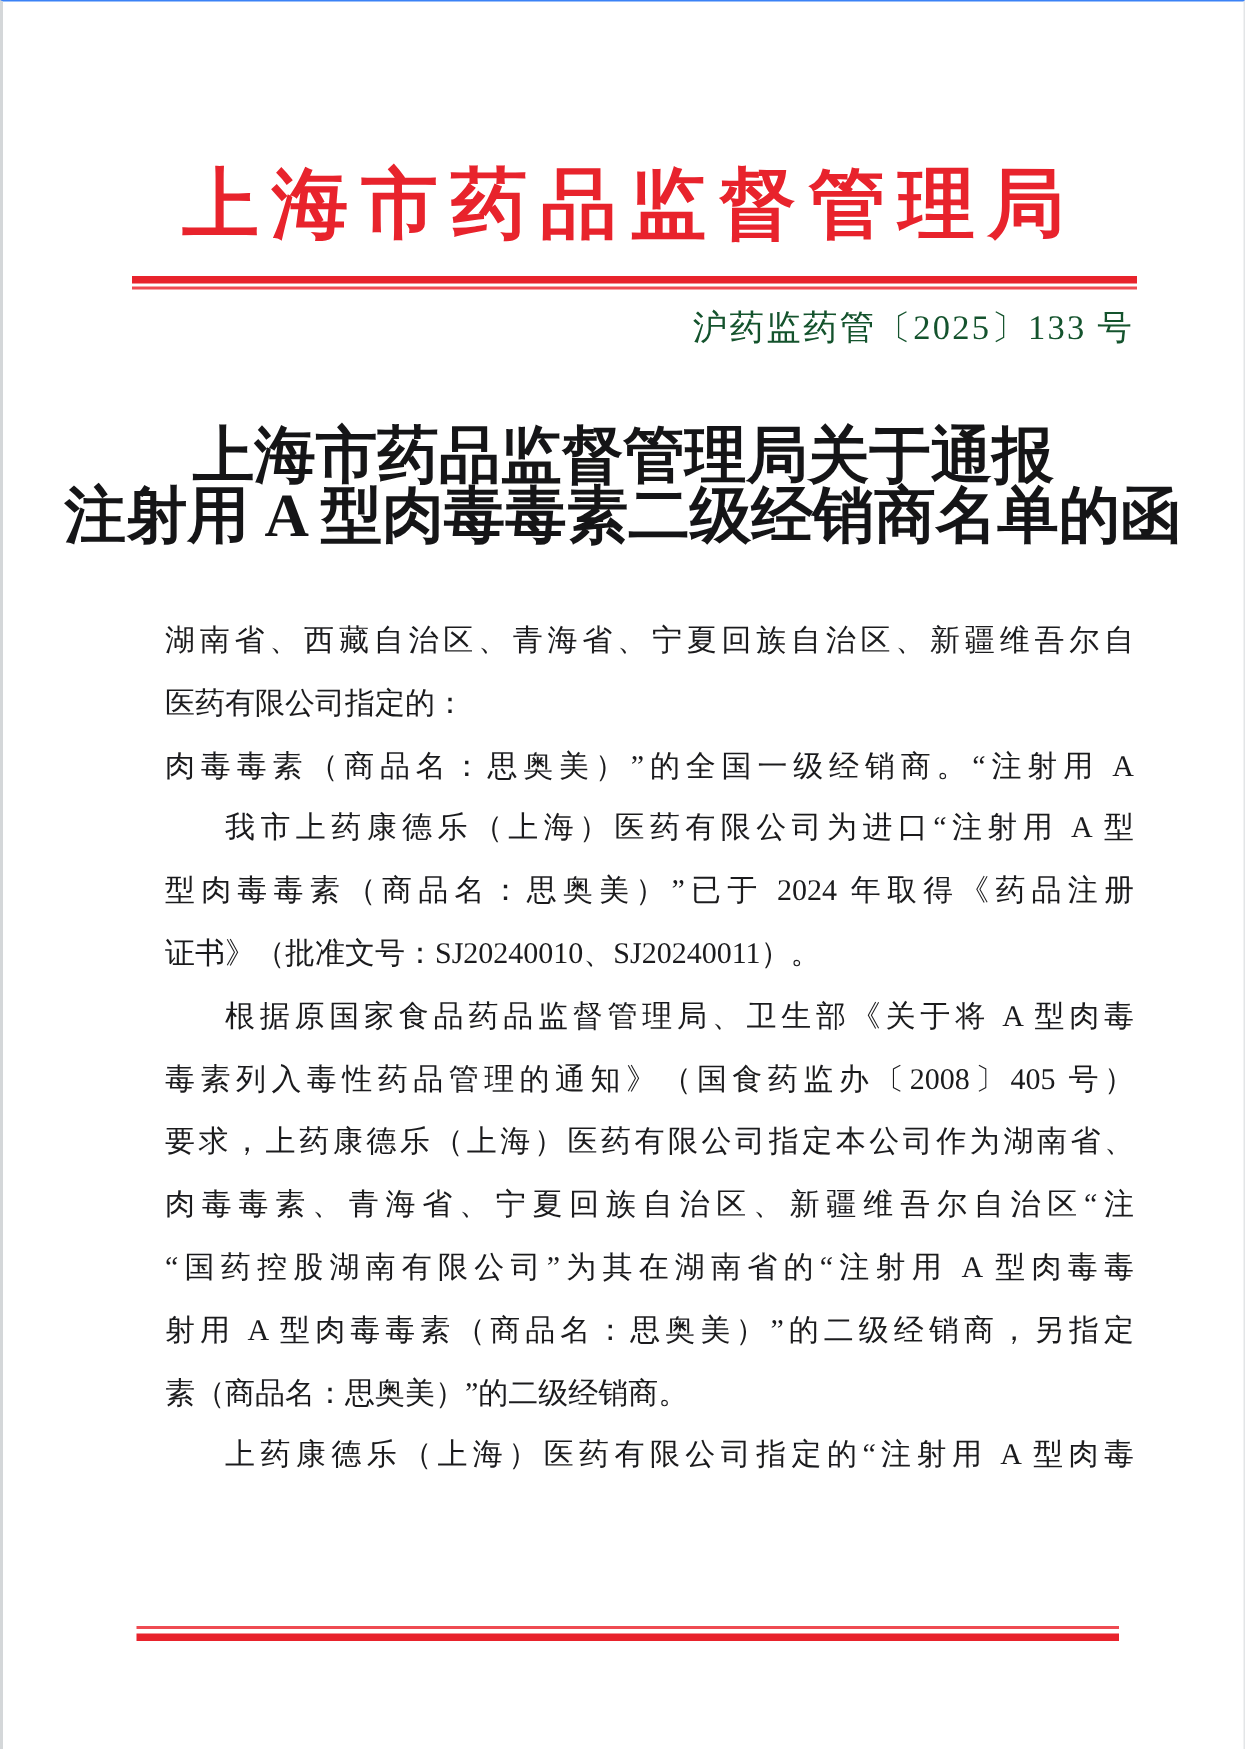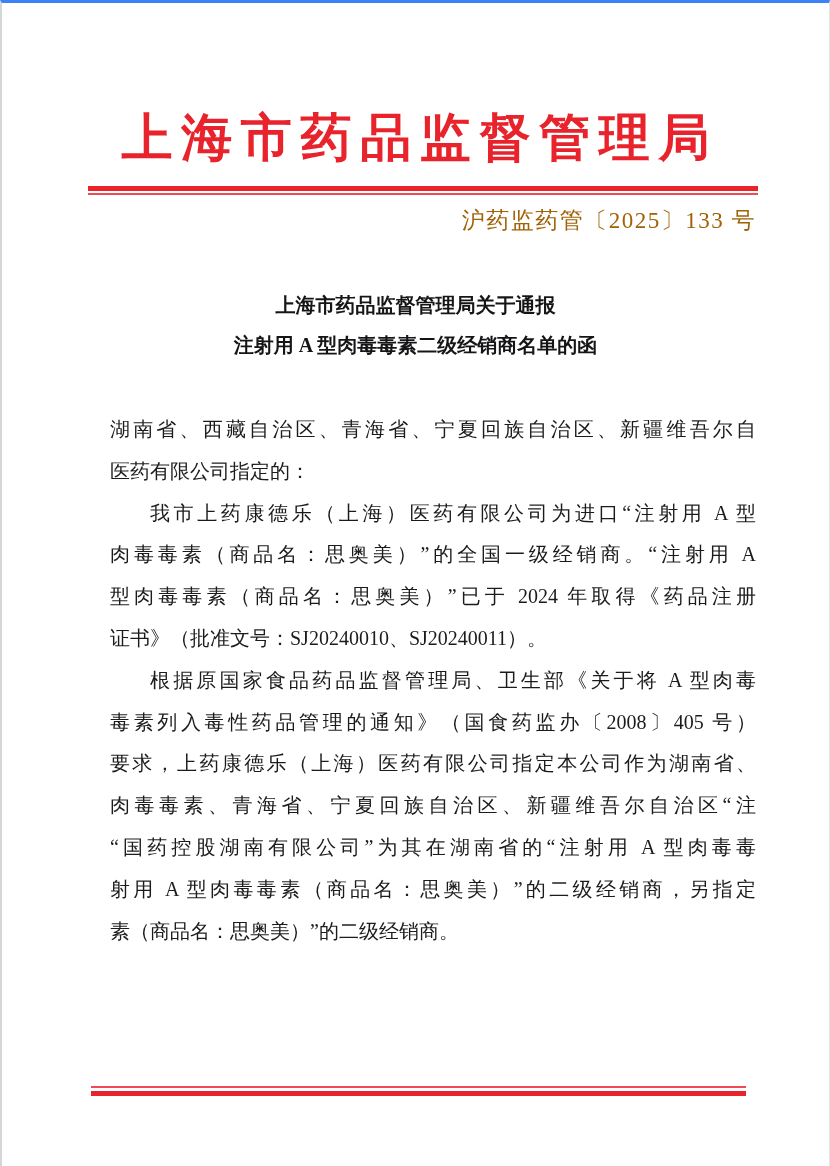--- a/index.html
+++ b/index.html
@@ -6,21 +6,21 @@
   html, body { background: #ffffff; }
   .page {
     position: relative;
     width: 830px;
     height: 1166px;
     background: #ffffff;
     overflow: hidden;
     font-family: "Liberation Serif", "DejaVu Serif", serif;
     color: #1b1b1d;
     border-left: 2px solid #d4d7d9;
-    border-top: 3px solid #3b82f6;
+    border-top: 1px solid #3b82f6;
     border-right: 1px solid #e3e5e7;
   }
   .agency {
     position: absolute;
     top: 101px;
     left: 0;
     width: 100%;
     text-align: center;
     font-size: 51px;
     font-weight: bold;
@@ -37,30 +37,30 @@
   }
   .sep-top .thick { height: 5px; background: #e8232c; }
   .sep-top .gap   { height: 2px; }
   .sep-top .thin  { height: 2px; background: #ef4b52; }
   .docnum {
     position: absolute;
     top: 202px;
     right: 73px;
     font-size: 23px;
     letter-spacing: 1.5px;
-    color: #a16207;
+    color: #14532d;
     white-space: nowrap;
   }
   .title {
     position: absolute;
     top: 282px;
     left: 0;
     width: 100%;
     text-align: center;
-    font-size: 20px;
+    font-size: 41px;
     font-weight: bold;
     line-height: 40px;
     color: #151517;
   }
   .body {
     position: absolute;
     top: 406px;
     left: 108px;
     width: 646px;
     font-size: 20px;
@@ -96,31 +96,32 @@
   <div class="docnum">沪药监药管〔2025〕133 号</div>
 
   <div class="title">
     <div>上海市药品监督管理局关于通报</div>
     <div>注射用 A 型肉毒毒素二级经销商名单的函</div>
   </div>
 
   <div class="body">
       <div class="bline just">湖南省、西藏自治区、青海省、宁夏回族自治区、新疆维吾尔自</div>
       <div class="bline">医药有限公司指定的：</div>
+      <div class="bline just">肉毒毒素（商品名：思奥美）”的全国一级经销商。“注射用 A</div>
       <div class="bline just ind">我市上药康德乐（上海）医药有限公司为进口“注射用 A 型</div>
-      <div class="bline just">肉毒毒素（商品名：思奥美）”的全国一级经销商。“注射用 A</div>
       <div class="bline just">型肉毒毒素（商品名：思奥美）”已于 2024 年取得《药品注册</div>
       <div class="bline">证书》（批准文号：SJ20240010、SJ20240011）。</div>
       <div class="bline just ind">根据原国家食品药品监督管理局、卫生部《关于将 A 型肉毒</div>
       <div class="bline just">毒素列入毒性药品管理的通知》（国食药监办〔2008〕405 号）</div>
       <div class="bline just">要求，上药康德乐（上海）医药有限公司指定本公司作为湖南省、</div>
       <div class="bline just">肉毒毒素、青海省、宁夏回族自治区、新疆维吾尔自治区“注</div>
       <div class="bline just">“国药控股湖南有限公司”为其在湖南省的“注射用 A 型肉毒毒</div>
       <div class="bline just">射用 A 型肉毒毒素（商品名：思奥美）”的二级经销商，另指定</div>
       <div class="bline">素（商品名：思奥美）”的二级经销商。</div>
+      <div class="bline just ind">上药康德乐（上海）医药有限公司指定的“注射用 A 型肉毒</div>
     </div>
 
   <div class="sep-bottom">
     <div class="thin"></div>
     <div class="gap"></div>
     <div class="thick"></div>
   </div>
 
 </div>
 

